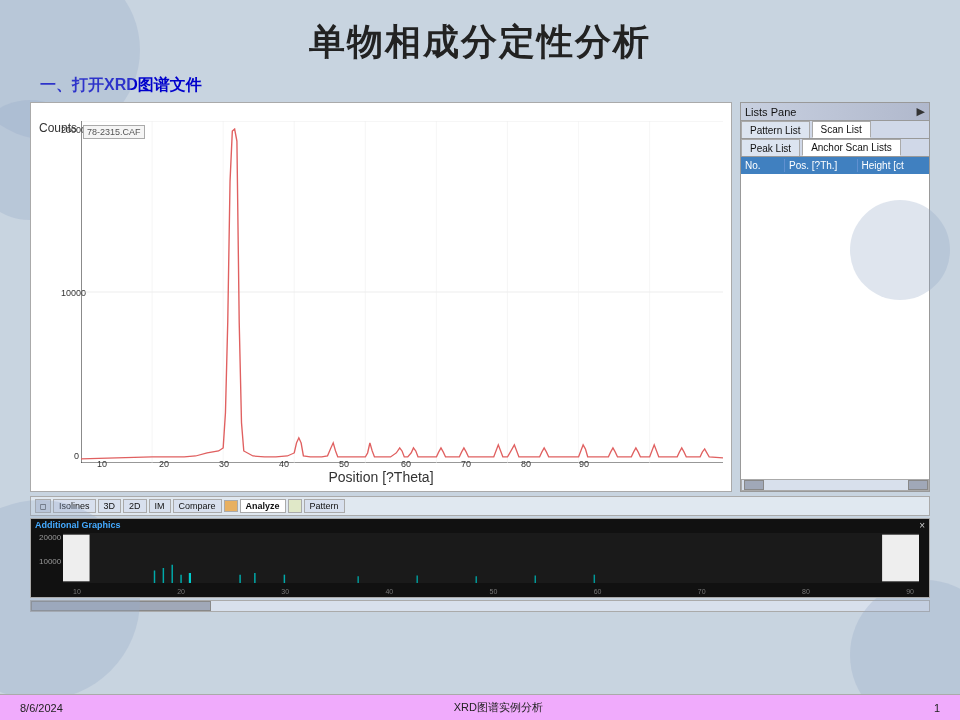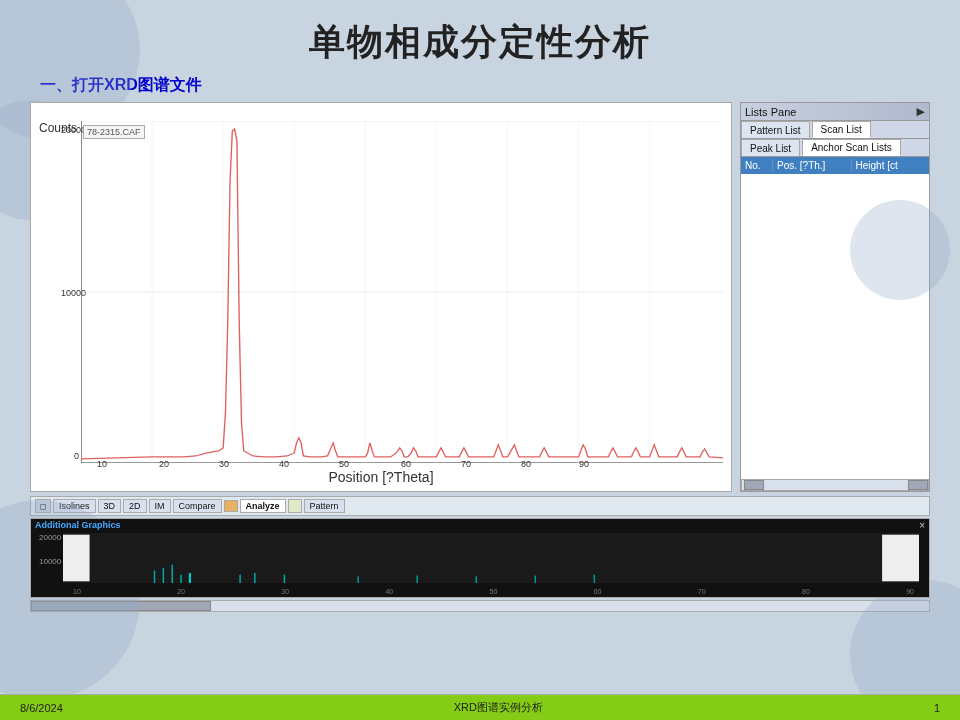--- a/index.html
+++ b/index.html
@@ -220,21 +220,21 @@
       width: 22px;
     }
 
     
     .bottom-bar {
       position: absolute;
       bottom: 0;
       left: 0;
       right: 0;
       height: 26px;
-      background: #84cc16;
+      background: #f0abfc;
       border-top: 1px solid #aaa;
       display: flex;
       align-items: center;
       justify-content: space-between;
       padding: 0 20px;
       font-size: 11px;
       color: #222;
     }
 
     .scrollbar-h {
@@ -347,21 +347,21 @@
       <button class="tab-btn">Pattern List</button>
       <button class="tab-btn active">Scan List</button>
     </div>
 
     <div class="tab-row-2">
       <button class="tab-btn">Peak List</button>
       <button class="tab-btn active">Anchor Scan Lists</button>
     </div>
 
     <div class="lists-table-header">
-      <div class="col" style="width:32px;">No.</div>
+      <div class="col" style="width:44px;">No.</div>
       <div class="col" style="flex:1;">Pos. [?Th.]</div>
       <div class="col" style="flex:1;">Height [ct</div>
     </div>
 
     <div style="flex:1;background:#fff;"></div>
 
     <div class="lists-scrollbar">
       <div style="width:20px;height:10px;background:#a0a8b8;border:1px solid #888;margin-left:2px;"></div>
       <div style="flex:1;height:10px;background:#d8e0ec;"></div>
       <div style="width:20px;height:10px;background:#a0a8b8;border:1px solid #888;"></div>

